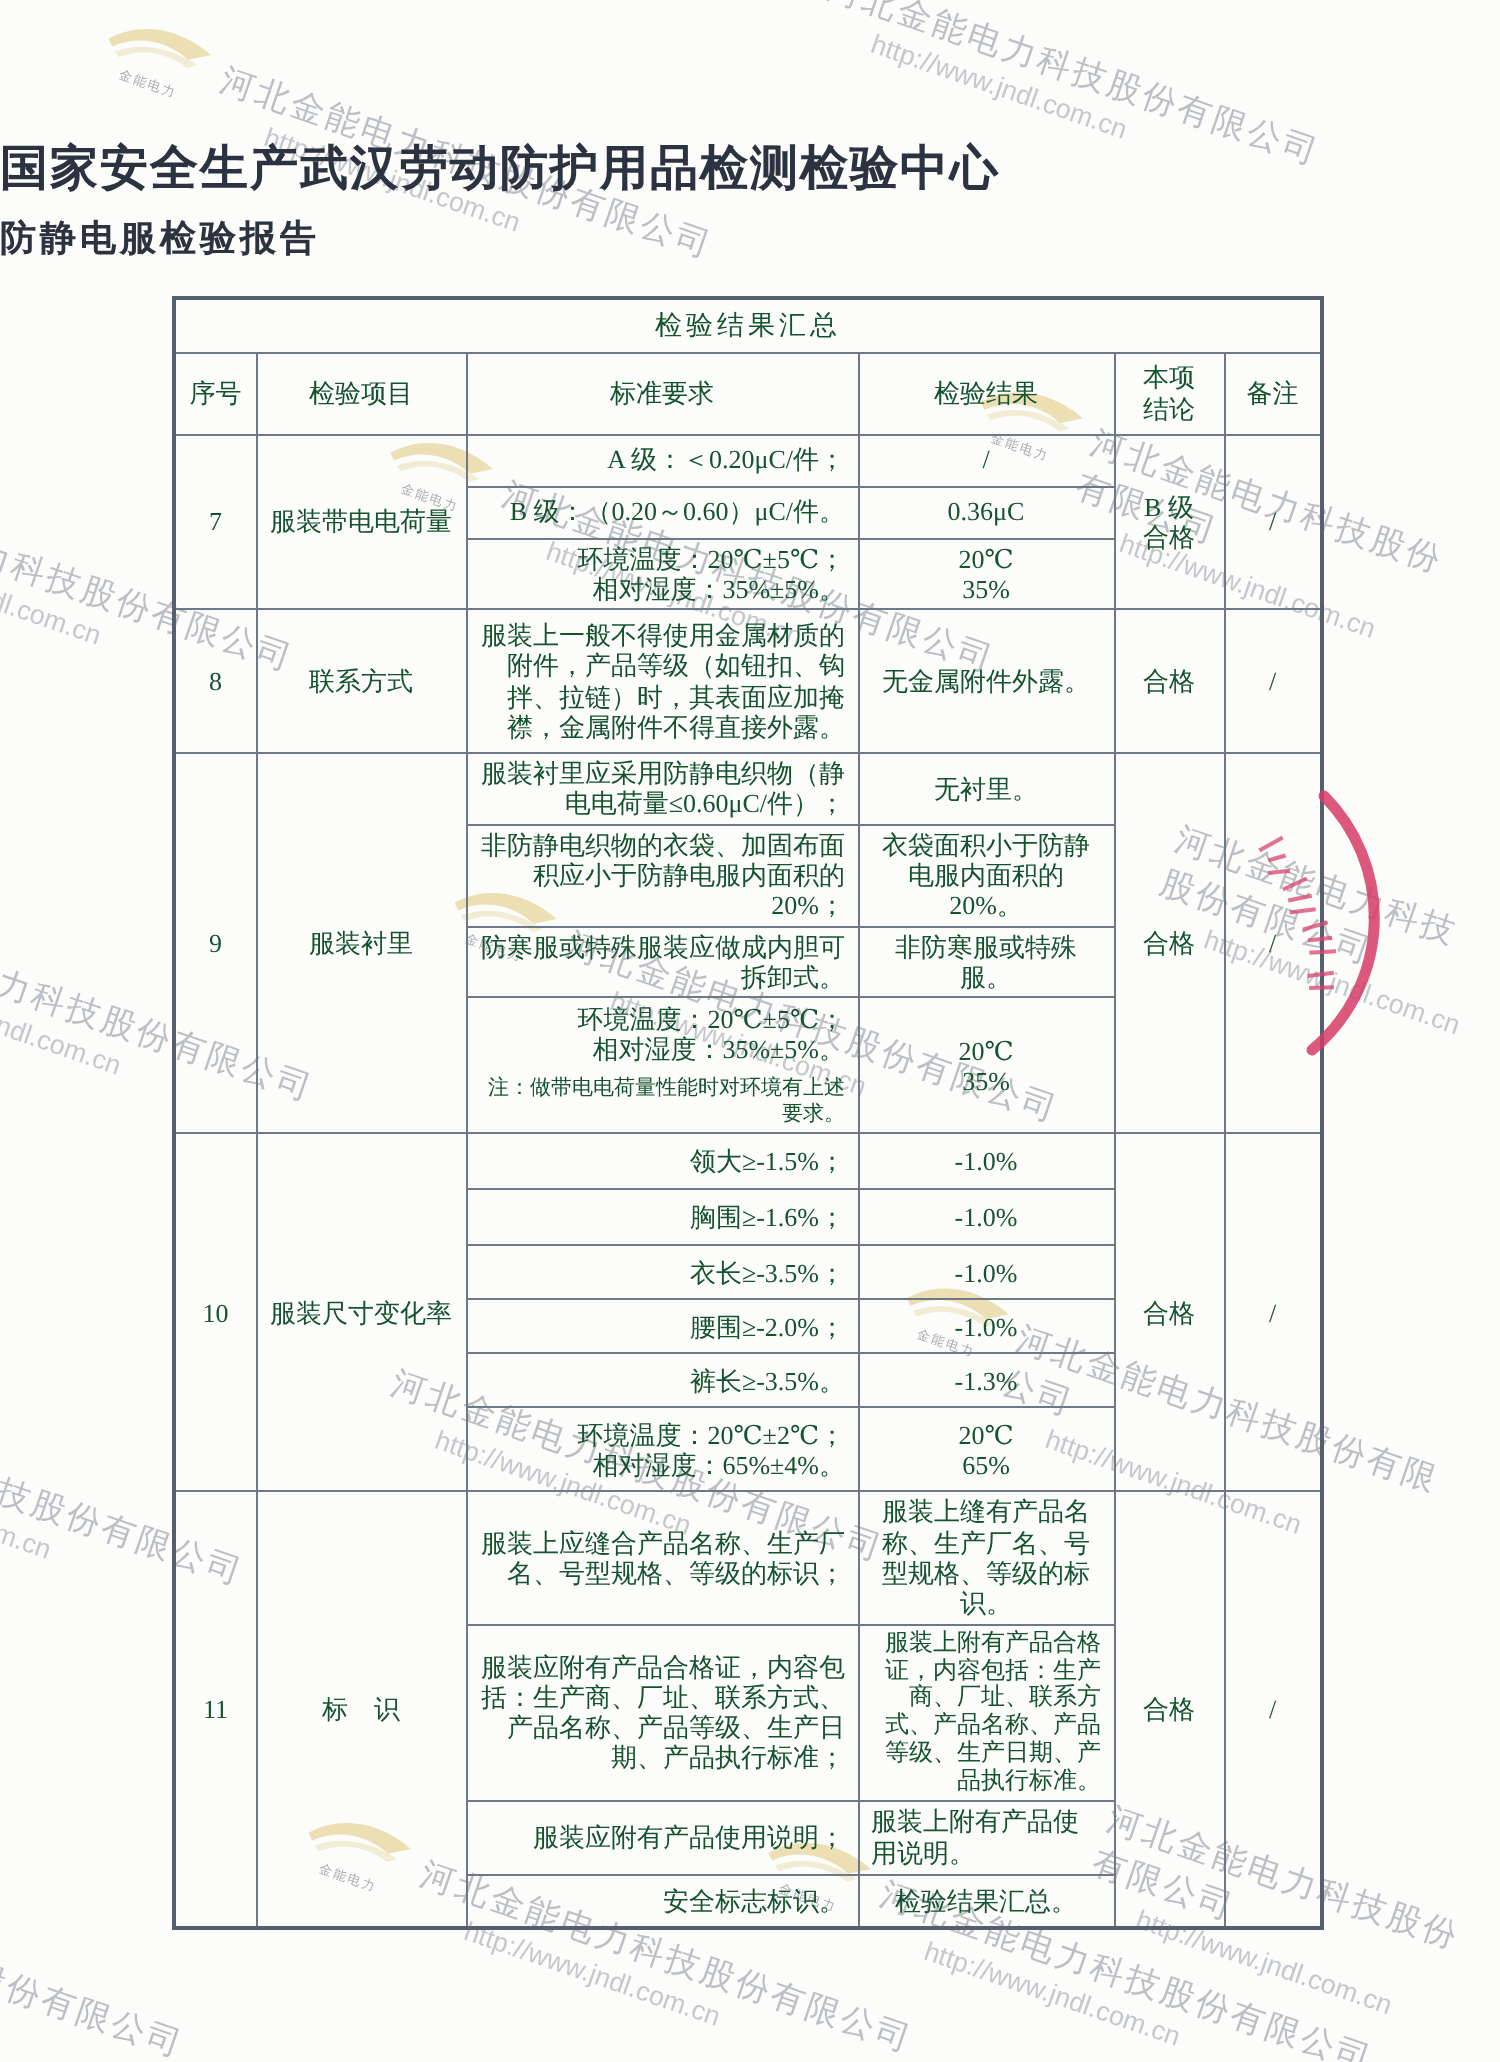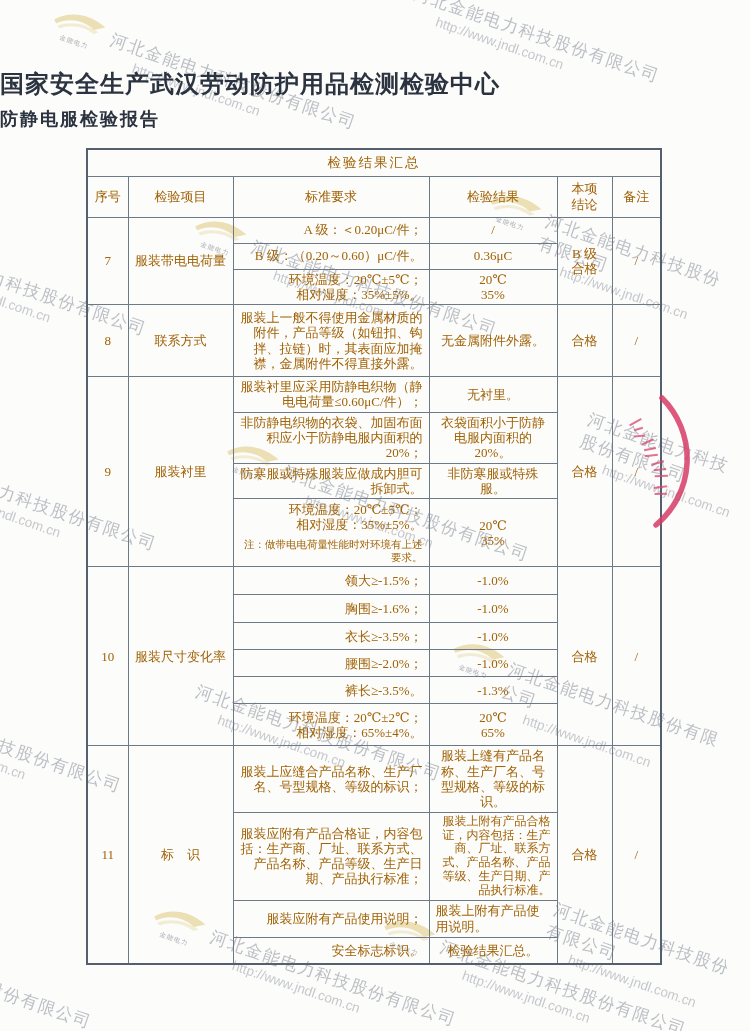--- a/index.html
+++ b/index.html
@@ -13,21 +13,21 @@
   .doc-header{position:absolute;top:68px;left:0;width:750px;text-align:left;z-index:2;}
   .doc-title{font-size:24px;font-weight:bold;letter-spacing:1px;color:#2b3340;}
   .doc-subtitle{font-size:18px;font-weight:bold;letter-spacing:2px;margin-top:7px;color:#2b3340;}
   .meta-row{position:absolute;top:123px;left:0;width:750px;height:20px;font-size:13.5px;z-index:2;}
   .report-no{position:absolute;left:88px;top:0;}
   .page-info{position:absolute;right:104px;top:3px;letter-spacing:1px;}
   
   table.report-table{
     position:absolute;left:86px;top:148px;width:574px;z-index:2;
     border-collapse:collapse;table-layout:fixed;
-    font-size:13px;line-height:1.18;color:#a16207;
+    font-size:13px;line-height:1.18;color:#14532d;
     border:2px solid #55606e;
   }
   .report-table td,.report-table th{
     border:1px solid #6e7988;padding:2px 6px;vertical-align:middle;
     font-weight:normal;overflow:hidden;
   }
   .cap{height:27px;} .hd{height:41px;}
   .h26{height:26px;} .h30a{height:30px;} .h72{height:72px;}
   .h30{height:30px;} .h42{height:42px;margin-left:31px;} .h35{height:35px;} .h68{height:68px;}
   .h28{height:28px;} .h27{height:27px;} .h42b{height:42px;}

